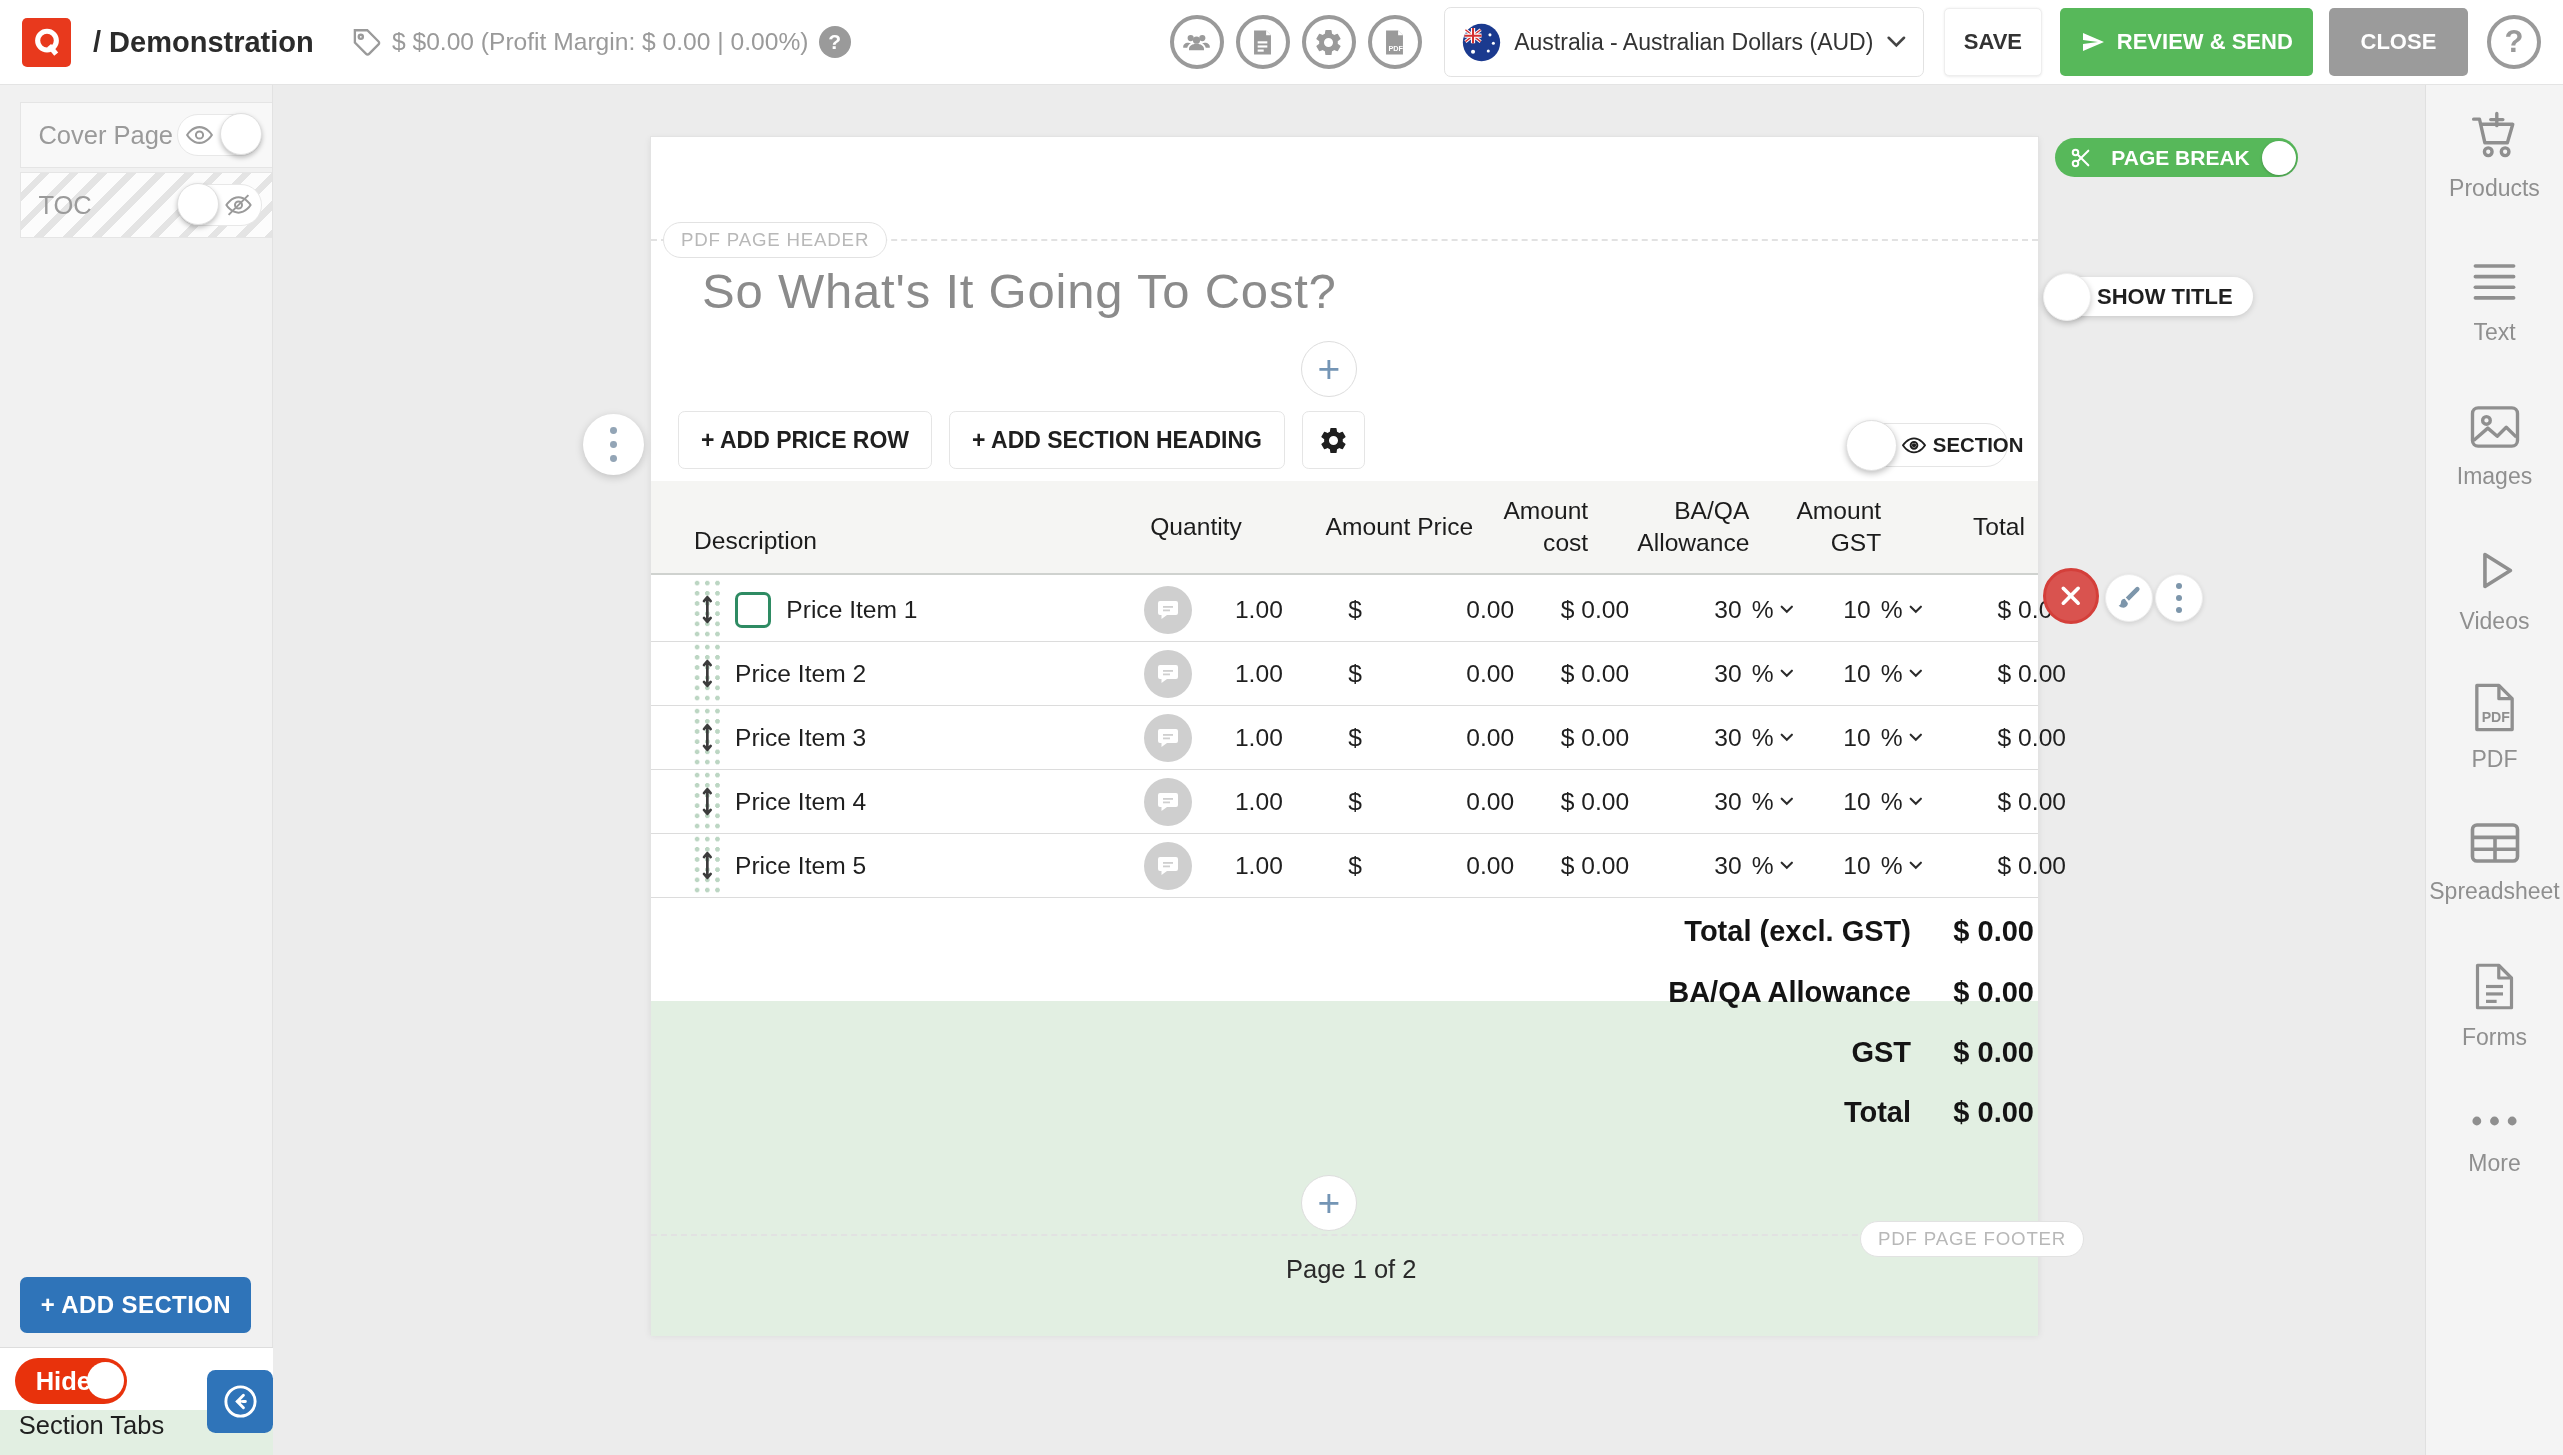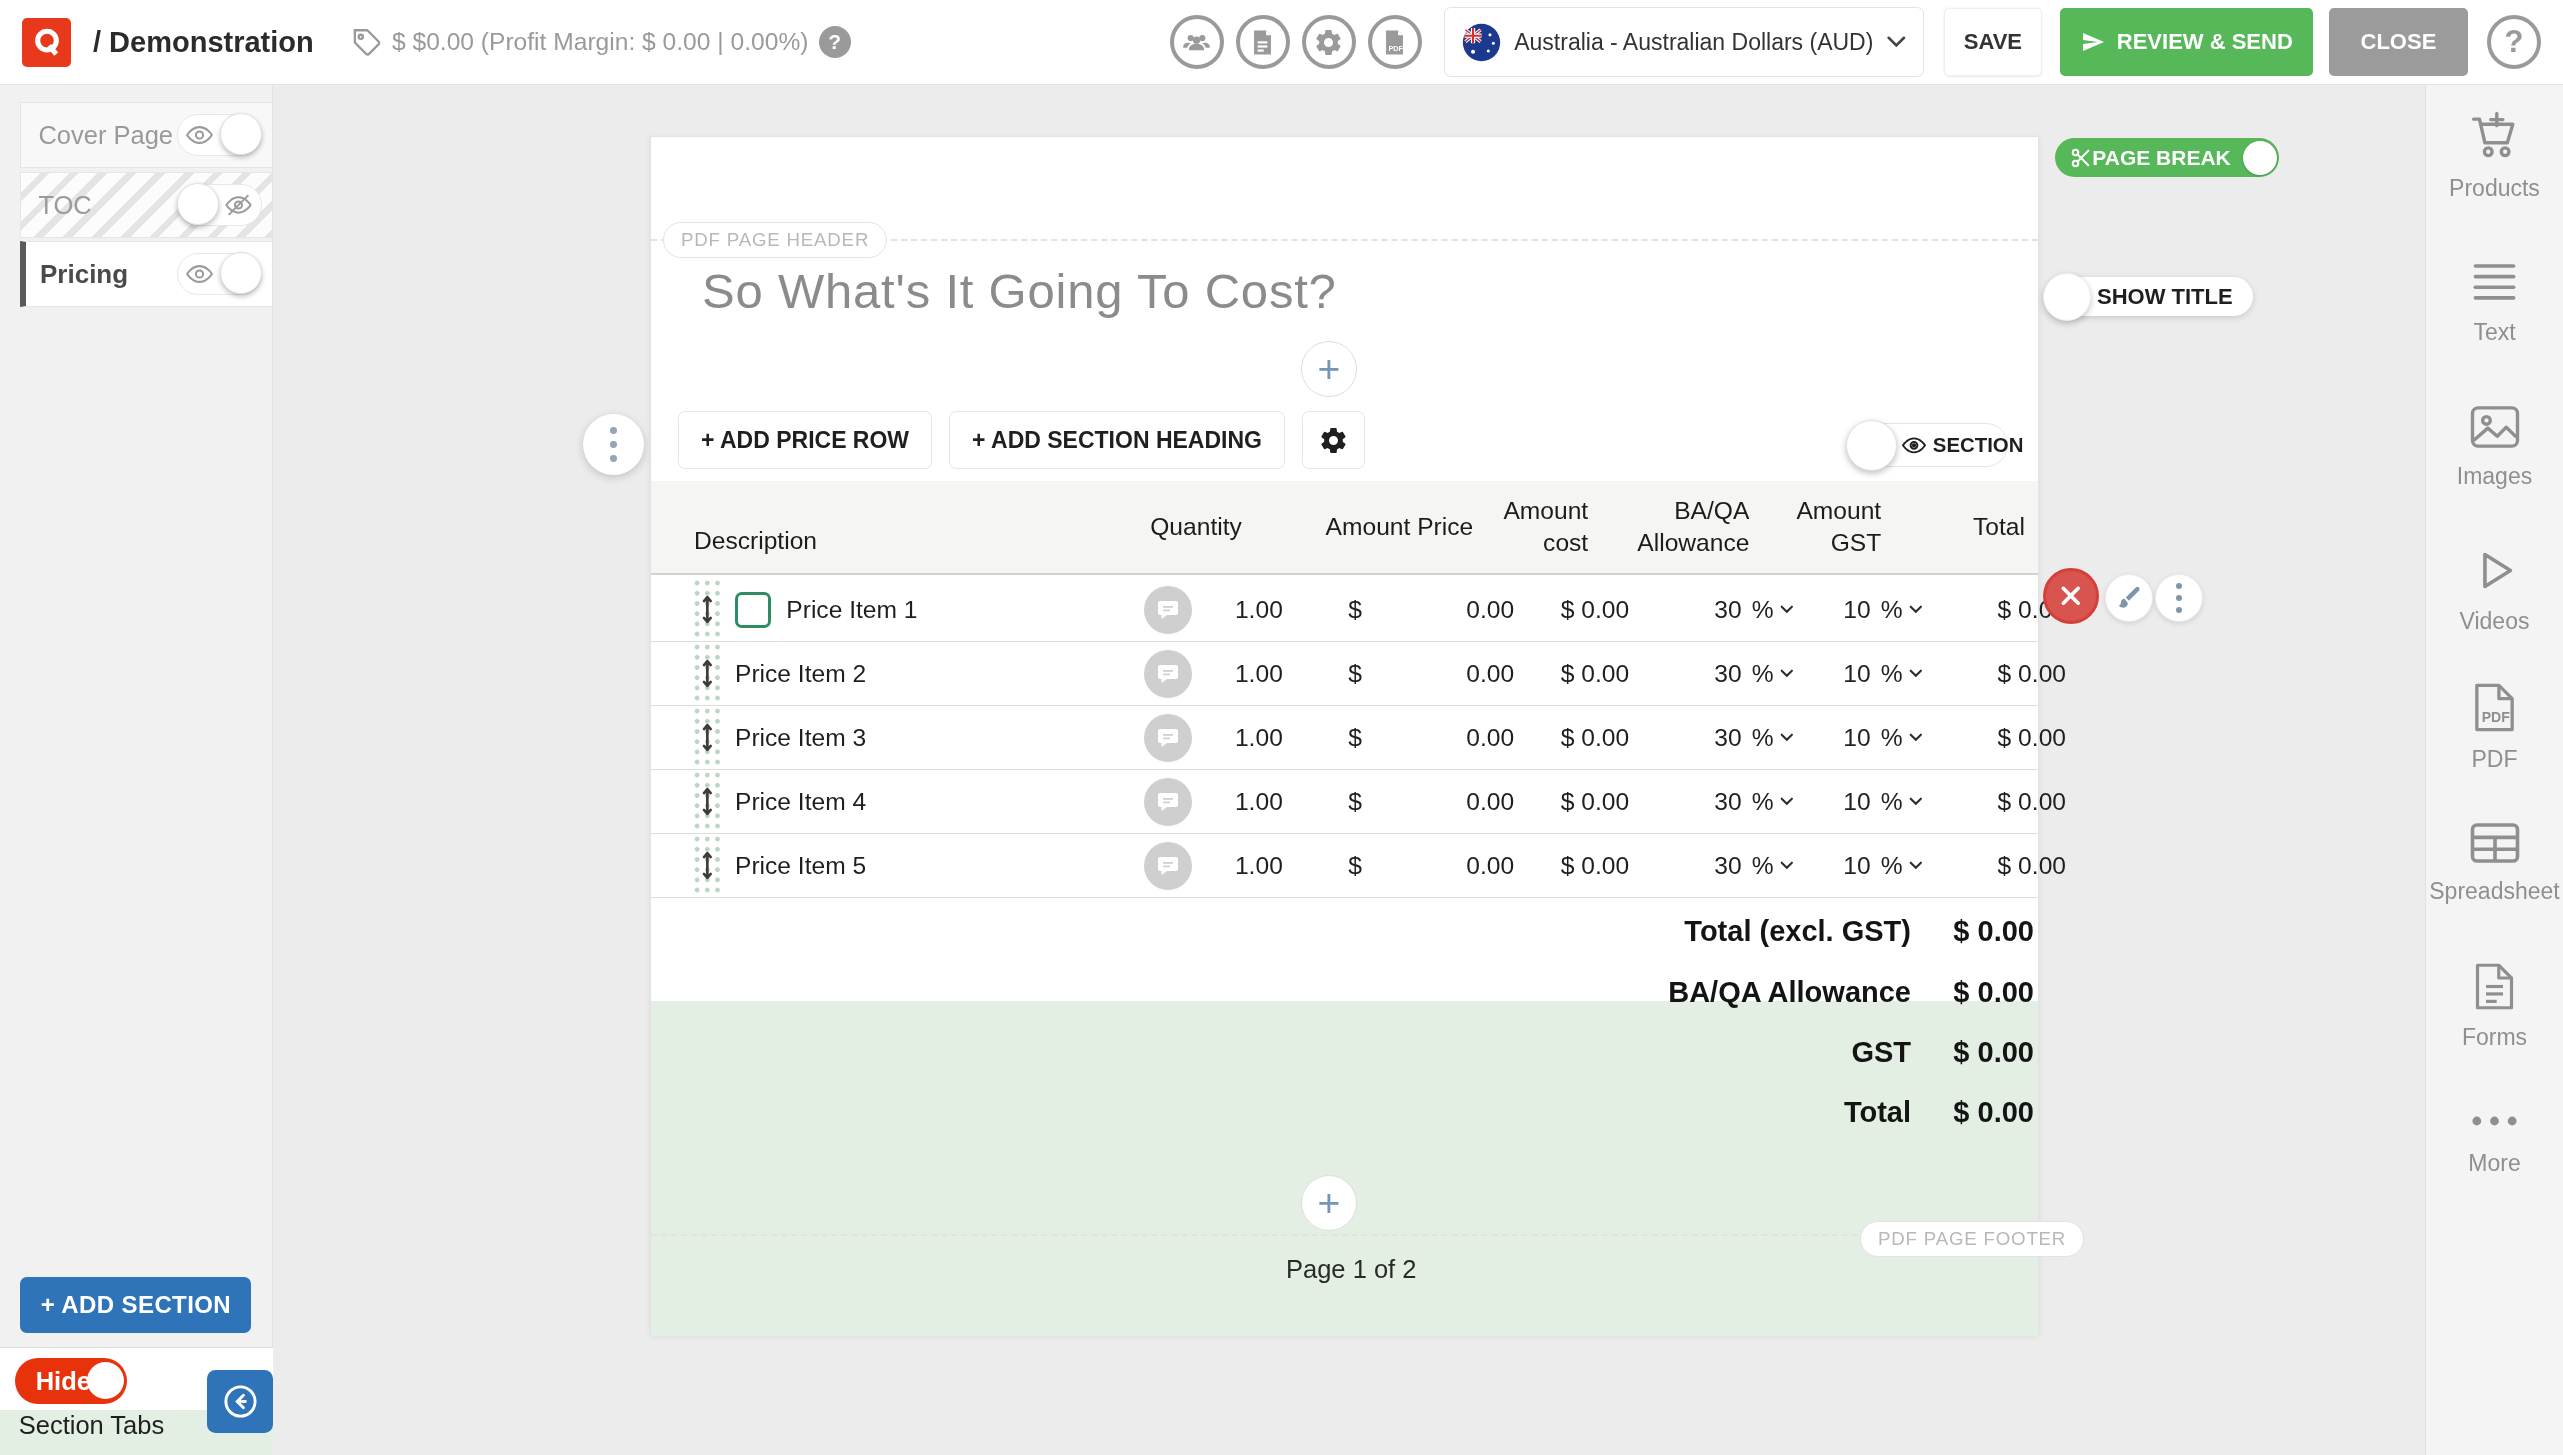--- a/index.html
+++ b/index.html
@@ -86,21 +86,21 @@
   .total-line{position:absolute;right:4px;height:41px;display:flex;align-items:center;justify-content:flex-end;font-size:29px;font-weight:bold;color:#141414;z-index:2;}
   .total-line .tval{width:123px;text-align:right;}
 
   
   .del-btn{position:absolute;left:2043px;top:568px;width:56px;height:56px;border-radius:50%;background:#d9534f;border:3.4px solid #d43f3a;box-sizing:border-box;display:flex;align-items:center;justify-content:center;cursor:pointer;z-index:6;}
   .round-btn{position:absolute;width:48px;height:48px;border-radius:50%;background:#fff;border:1.7px solid #ededed;box-shadow:0 1.7px 5.1px rgba(0,0,0,.12);box-sizing:border-box;display:flex;align-items:center;justify-content:center;cursor:pointer;z-index:6;}
   .kebab-dots{display:flex;flex-direction:column;gap:6px;}
   .kebab-dots i{width:6px;height:6px;border-radius:50%;background:#7d96ab;}
 
   
-  .pagebreak{position:absolute;left:2055px;top:138px;height:39px;background:#57b85a;border-radius:21px;display:flex;align-items:center;gap:0;padding:0 48px 0 15.3px;color:#fff;font-weight:bold;font-size:21px;cursor:pointer;z-index:5;white-space:nowrap;}
+  .pagebreak{position:absolute;left:2055px;top:138px;height:39px;background:#57b85a;border-radius:21px;display:flex;align-items:center;gap:19px;padding:0 48px 0 15.3px;color:#fff;font-weight:bold;font-size:21px;cursor:pointer;z-index:5;white-space:nowrap;}
   .pagebreak .pb-knob{position:absolute;right:1.7px;top:2.5px;width:34px;height:34px;border-radius:50%;background:#fff;box-shadow:0 0.8px 2.5px rgba(0,0,0,.25);}
   .showtitle{position:absolute;left:2048px;top:277px;height:39px;background:#fff;border-radius:21px;box-shadow:0 1.7px 6.8px rgba(0,0,0,.15);display:flex;align-items:center;padding:0 20.4px 0 49px;font-size:22px;font-weight:bold;color:#1f1f1f;cursor:pointer;z-index:5;white-space:nowrap;}
   .showtitle .st-knob{position:absolute;left:-5.1px;top:-4.2px;width:48px;height:48px;border-radius:50%;background:#fff;border:0.8px solid #eee;box-shadow:0 2.5px 6px rgba(0,0,0,.22);box-sizing:border-box;}
 
   .page-indicator{position:absolute;left:635px;top:1118px;font-size:25.5px;color:#2a2a2a;z-index:2;}
 </style>
 </head>
 <body>
 
 <div id="stage">
@@ -213,32 +213,20 @@
       </div>
     </div>
     <div class="side-item item-toc">
       <span class="s-label">TOC</span>
       <div class="vtoggle off">
         <span class="eye">
             <svg width="27" height="22" viewBox="0 0 24 20" fill="none" stroke="#9a9a9a" stroke-width="1.8">
               <path d="M1 10s4.2-7 11-7 11 7 11 7-4.2 7-11 7S1 10 1 10z"></path>
               <circle cx="12" cy="10" r="3.2"></circle>
               <line x1="3" y1="19" x2="21" y2="1"></line>
-            </svg>
-          </span>
-        <span class="knob"></span>
-      </div>
-    </div>
-    <div class="side-item item-pricing">
-      <span class="s-label">Pricing</span>
-      <div class="vtoggle">
-        <span class="eye">
-            <svg width="27" height="20.4" viewBox="0 0 24 18" fill="none" stroke="#9a9a9a" stroke-width="1.8">
-              <path d="M1 9s4.2-7 11-7 11 7 11 7-4.2 7-11 7S1 9 1 9z"></path>
-              <circle cx="12" cy="9" r="3.2"></circle>
             </svg>
           </span>
         <span class="knob"></span>
       </div>
     </div>
     <div class="add-section">+ ADD SECTION</div>
     <div class="side-bottom">
       <div class="green-band"></div>
       <div class="hide-toggle">
         <span>Hide</span>

